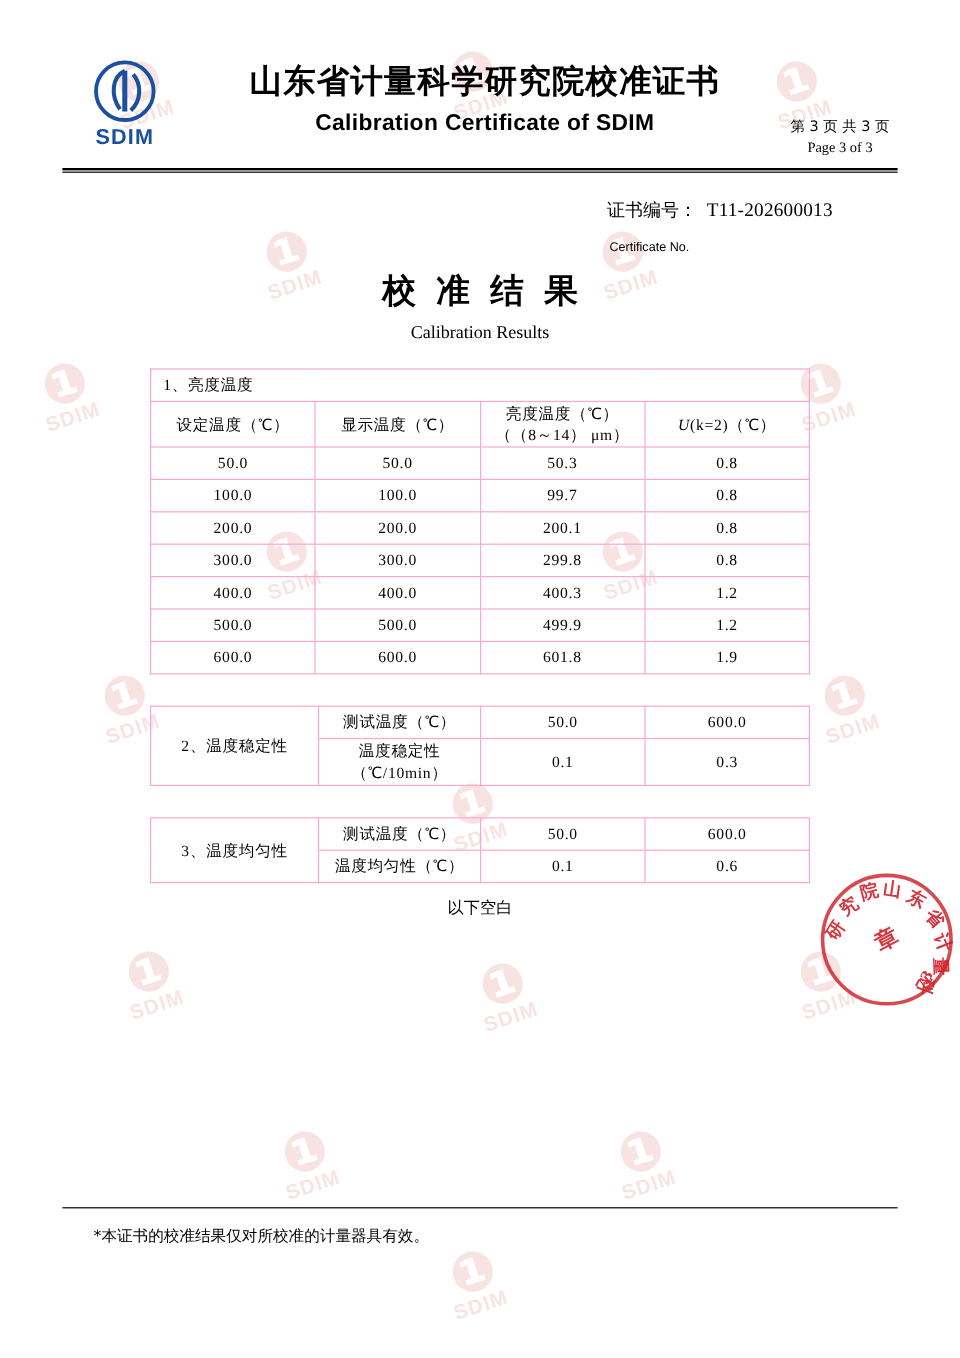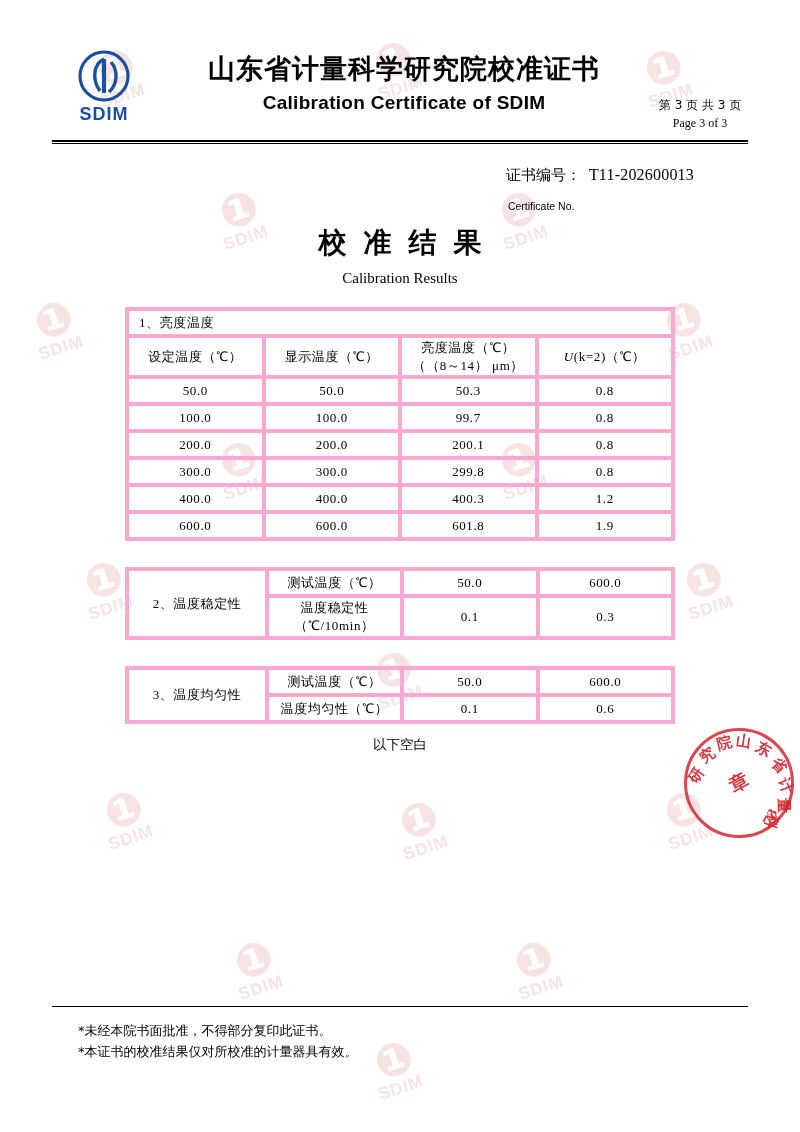--- a/index.html
+++ b/index.html
@@ -166,21 +166,21 @@
   }
 
   
   .tbl {
     border-collapse: collapse;
     width: 550px;
     margin: 0 auto;
     table-layout: fixed;
   }
   .tbl td {
-    border: 4px solid #f9a8d4;
+    border: 1px solid #f9a8d4;
     height: 27px;
     text-align: center;
     vertical-align: middle;
     font-family: "Liberation Serif", serif;
     font-size: 13px;
     letter-spacing: 0.6px;
   }
   .t1 { margin-top: 20px; }
   .sec-title {
     text-align: left !important;
@@ -440,20 +440,26 @@
       <td>299.8</td>
       <td>0.8</td>
     </tr>
     <tr>
       <td>400.0</td>
       <td>400.0</td>
       <td>400.3</td>
       <td>1.2</td>
     </tr>
     <tr>
+      <td>500.0</td>
+      <td>500.0</td>
+      <td>499.9</td>
+      <td>1.2</td>
+    </tr>
+    <tr>
       <td>600.0</td>
       <td>600.0</td>
       <td>601.8</td>
       <td>1.9</td>
     </tr>
   </tbody>
     </table>
 
   <table class="tbl t2">
     <tbody>
@@ -504,16 +510,15 @@
     <span style="left:5px;  top:38px; transform:rotate(-56deg)">研</span>
   </div>
   <div class="seal-center">章</div>
   <div class="seal-txt">
     <span style="left:78px; top:82px; font-size:12px; transform:rotate(300deg)">73</span>
   </div>
 </div>
 
 <div class="footer-rule"></div>
 <div class="footer-notes">
-  <div>*未经本院书面批准，不得部分复印此证书。</div>
   <div>*本证书的校准结果仅对所校准的计量器具有效。</div>
 </div>
 <div class="footer-code">SDIM/MB03C</div>
 
 </body></html>

